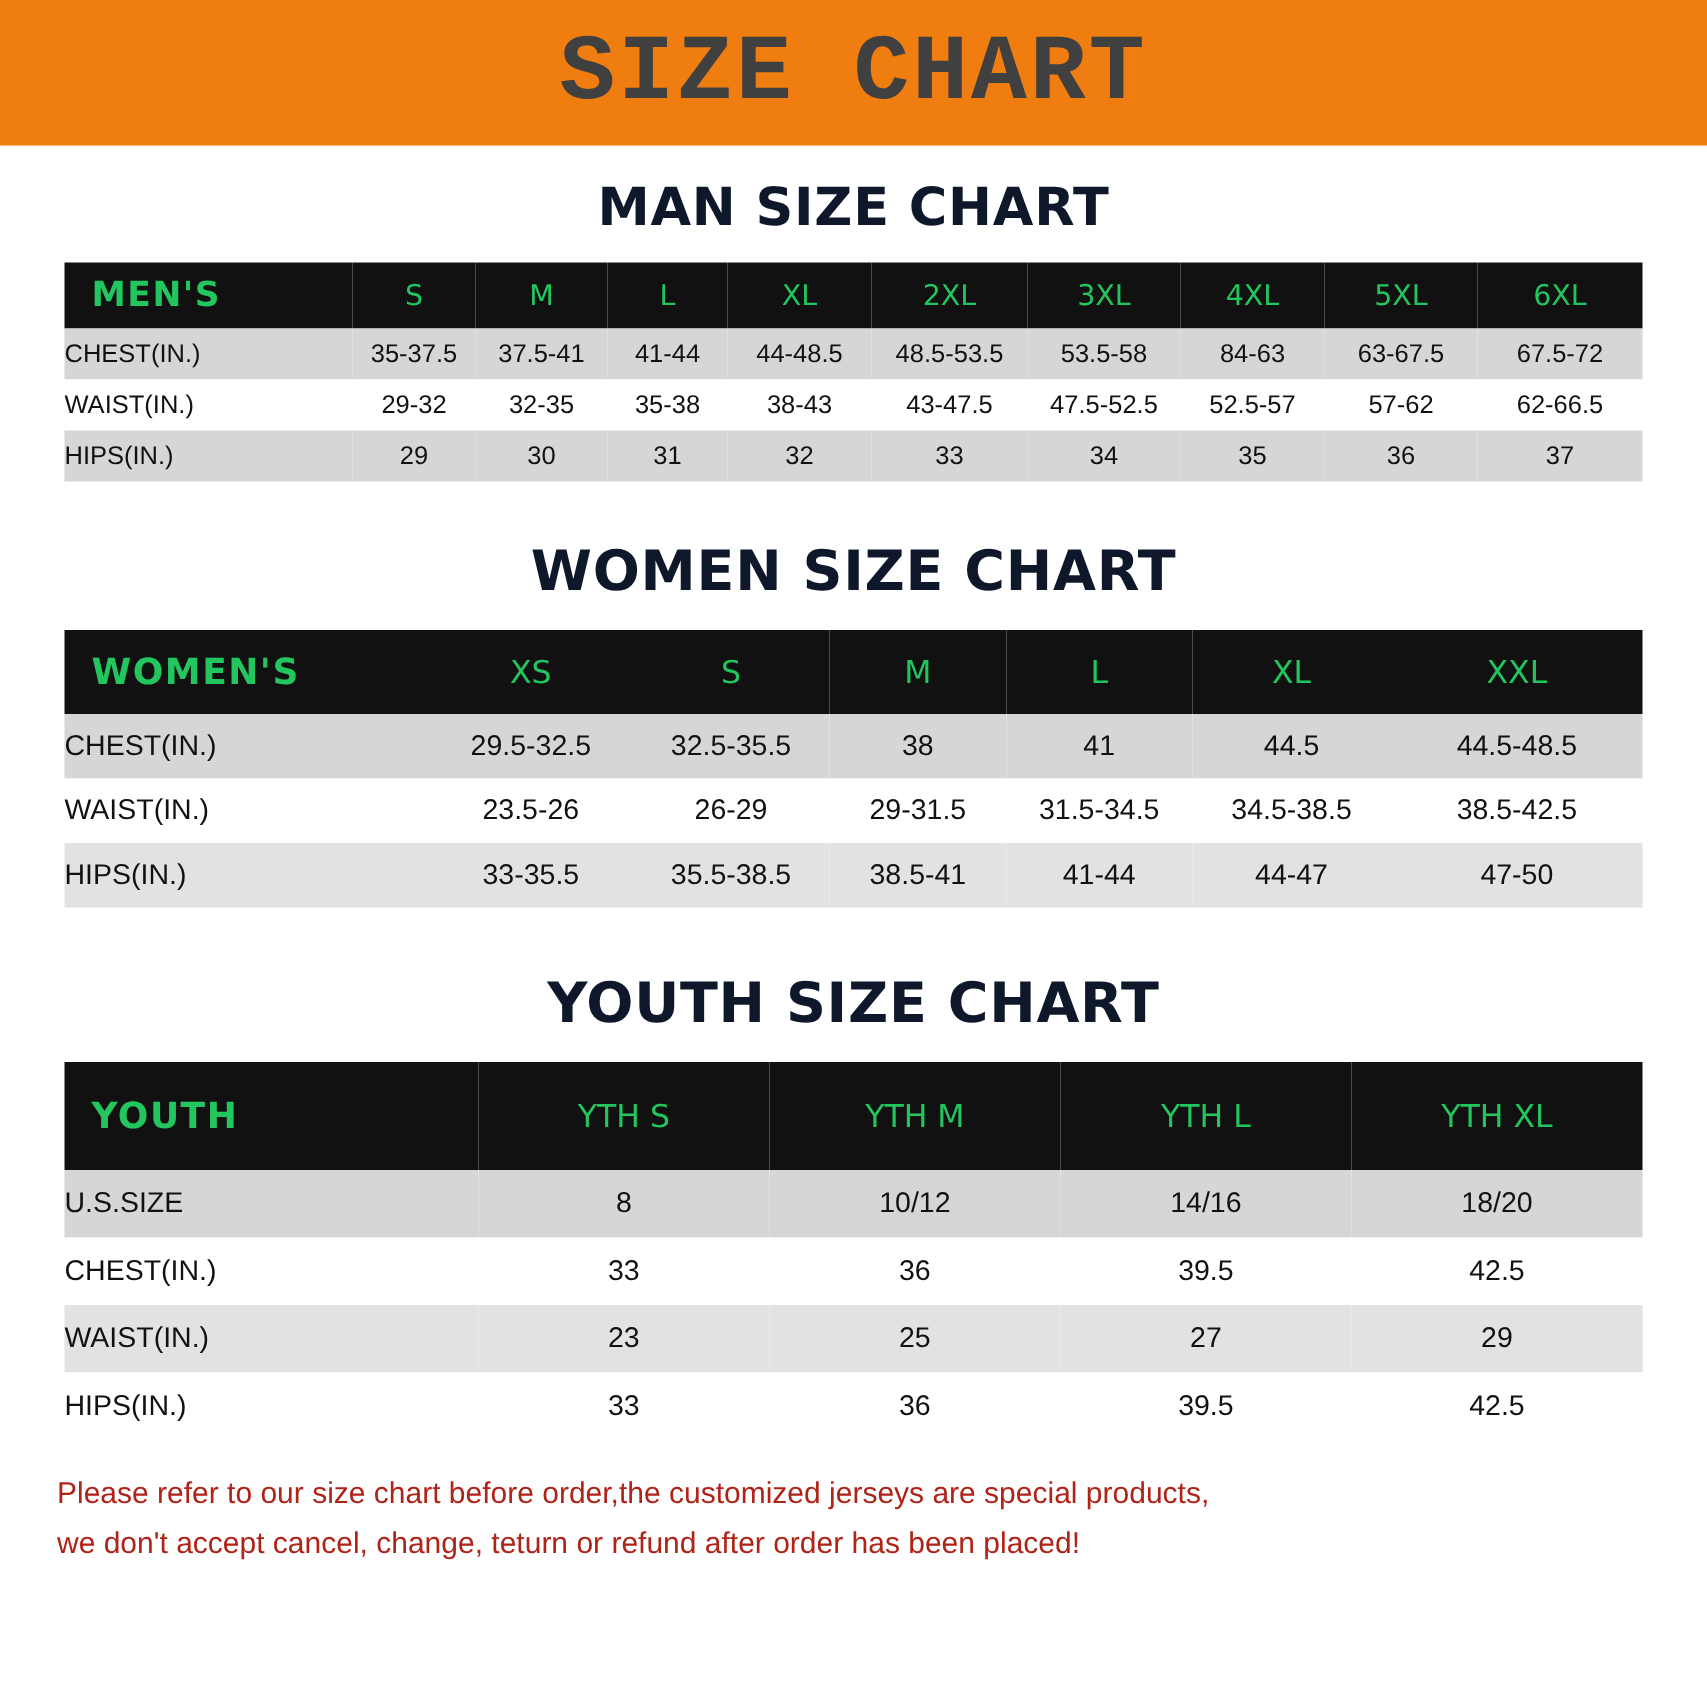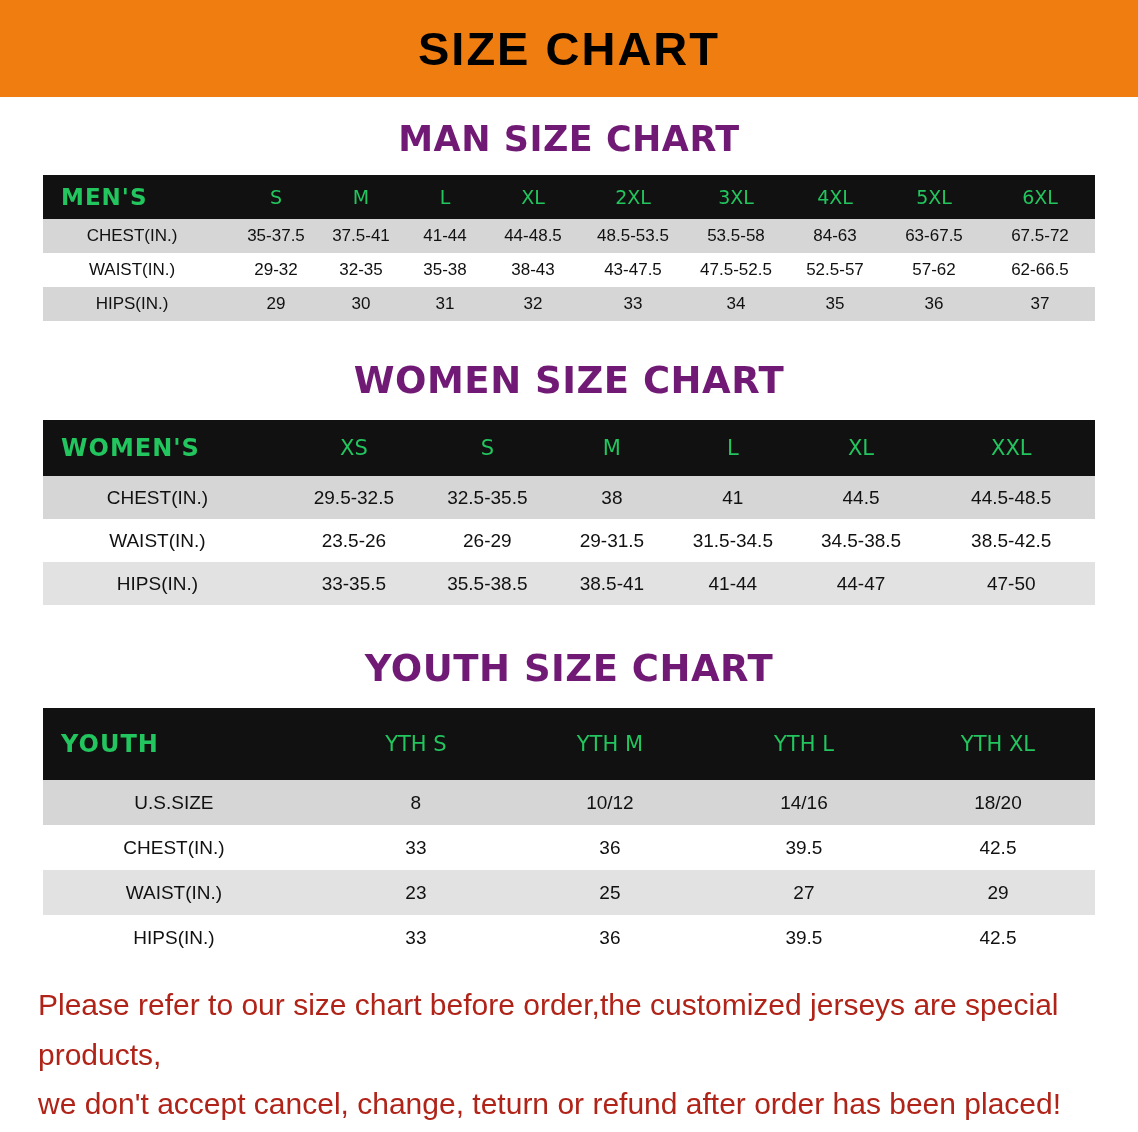--- a/index.html
+++ b/index.html
@@ -23,33 +23,33 @@
   
   .banner {
     width: 100%;
     height: 97px;
     background: #f07d10;
     display: flex;
     align-items: center;
     justify-content: center;
   }
   .banner-title {
-    font-family: Liberation Sans, sans-serif;
+    font-family: Liberation Mono, monospace;
     font-weight: bold;
-    font-size: 47px;
+    font-size: 62px;
     letter-spacing: 2px;
-    color: #000000;
+    color: #404040;
     line-height: 1;
   }
 
   .section-title {
     text-align: center;
     font-family: "DejaVu Sans", sans-serif;
     font-weight: bold;
-    color: #701a75;
+    color: #0f172a;
     letter-spacing: 0.5px;
   }
   #man-title { font-size: 35px; margin-top: 22px; }
   #women-title { font-size: 37px; margin-top: 38px; }
   #youth-title { font-size: 37px; margin-top: 42px; }
 
   table {
     border-collapse: collapse;
     table-layout: fixed;
   }
@@ -76,21 +76,21 @@
     padding-left: 18px;
     font-weight: bold;
     font-size: 24px;
     letter-spacing: 1px;
   }
   .body-row td {
     height: 35px;
     font-size: 18px;
   }
   .body-row td.label-cell {
-    text-align: center;
+    text-align: left;
     padding-right: 14px;
     font-size: 18px;
   }
   .shade-dark td { background: #d6d6d6; }
   .shade-light td { background: #ffffff; }
   .shade-mid td { background: #e2e2e2; }
 
   
   #men-table { width: 1052px; margin-top: 16px; }
   #men-table .hdr-row th { height: 44px; font-size: 19px; }
@@ -106,21 +106,21 @@
   
   #youth-table { width: 1052px; margin-top: 18px; }
   #youth-table .hdr-row th { height: 72px; font-size: 21px; }
   #youth-table .hdr-row th.label-cell { font-size: 24px; }
   #youth-table .body-row td { height: 45px; font-size: 19px; }
 
   .footnote {
     margin: 20px 34px 0 38px;
     color: #b02318;
     font-family: "Liberation Sans", sans-serif;
-    font-size: 30px;
+    font-size: 20px;
     line-height: 1.65;
     text-align: left;
   }
 </style>
 </head>
 <body>
 
 <div class="page">
 
   <div class="banner">

